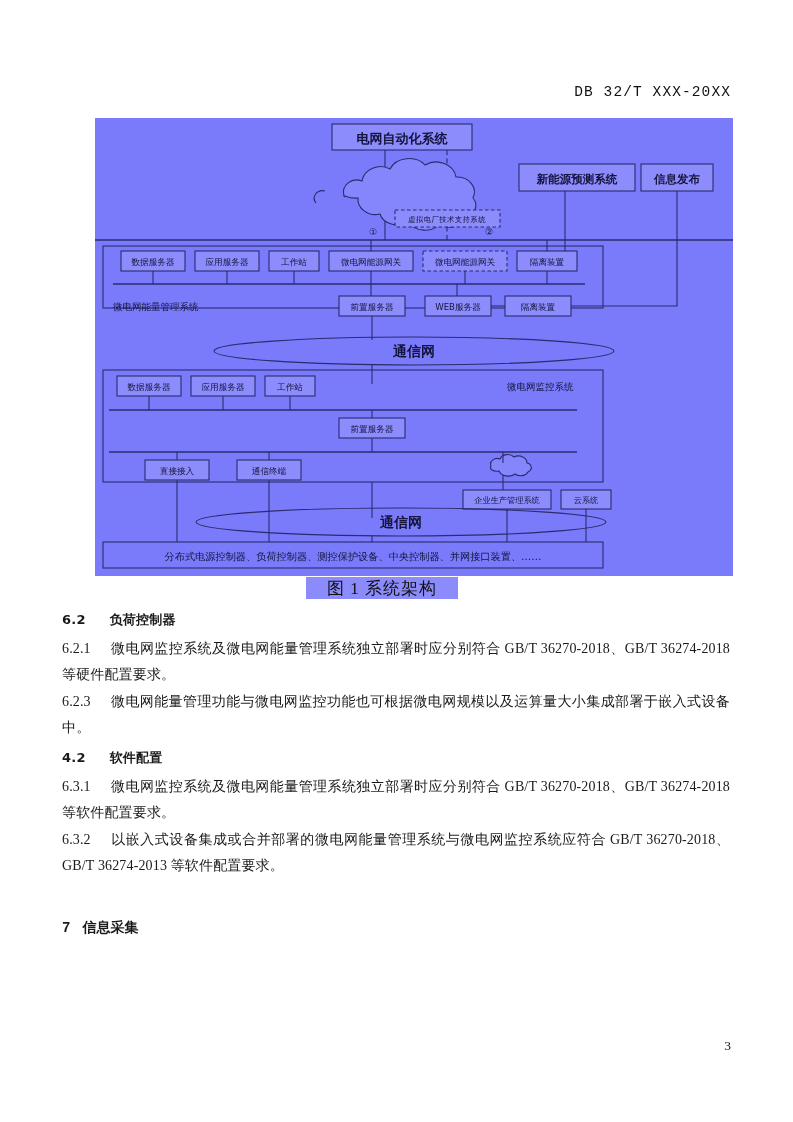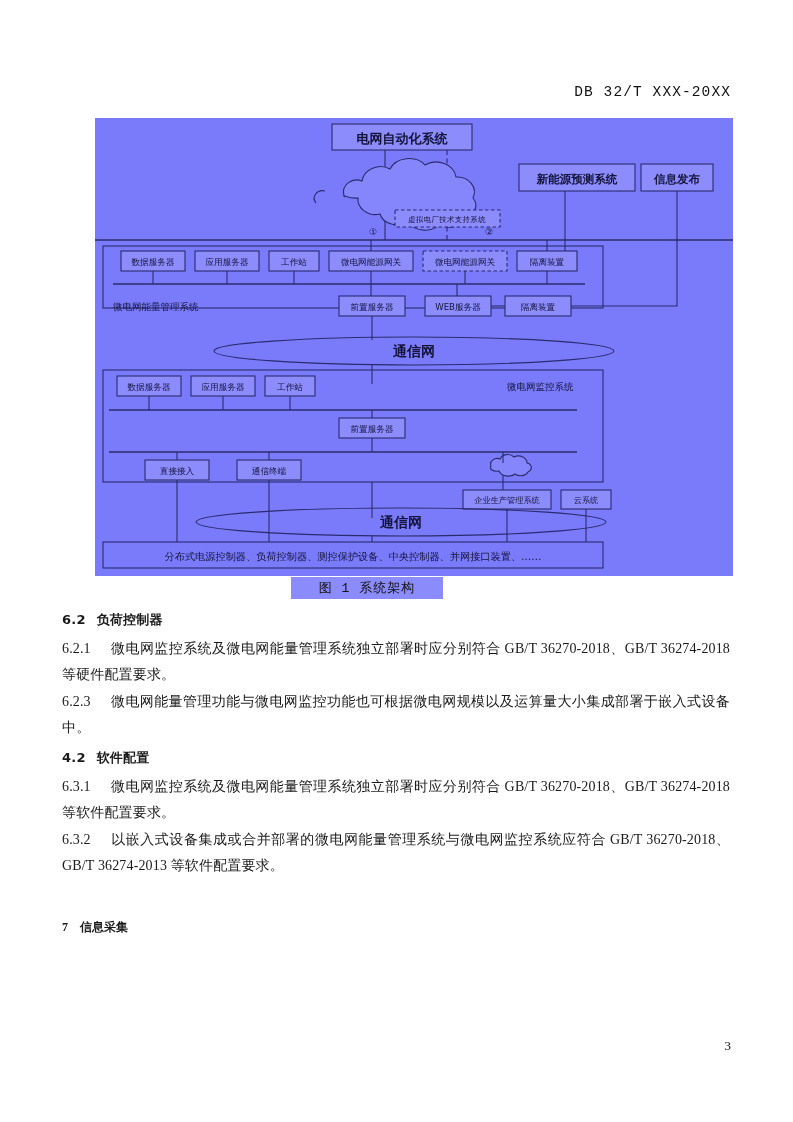--- a/index.html
+++ b/index.html
@@ -43,53 +43,53 @@
     background: #7a7bfb;
   }
   .fig {
     position: absolute;
     inset: 0;
   }
   .fig svg { display: block; }
 
   .fig-caption {
     position: absolute;
-    left: 291px;
+    left: 306px;
     top: 577px;
     width: 152px;
     height: 22px;
     background: #8b8bfb;
     color: #111;
-    font-family: Liberation Mono, monospace;
-    font-size: 13px;
+    font-family: Liberation Serif, serif;
+    font-size: 17px;
     display: flex;
     align-items: center;
     justify-content: center;
     letter-spacing: 1px;
   }
 
   
   .body-col {
     position: absolute;
     left: 62px;
     top: 602px;
     width: 668px;
   }
   .h2 {
     font-family: "DejaVu Sans", "Liberation Sans", sans-serif;
     font-weight: bold;
     font-size: 13px;
     margin: 9px 0 7px 0;
     letter-spacing: 0.2px;
   }
-  .h2 .num { margin-right: 11px; }
+  .h2 .num { margin-right: 24px; }
   .h1sec {
-    font-family: Liberation Serif, serif;
+    font-family: Liberation Mono, monospace;
     font-weight: bold;
-    font-size: 12px;
+    font-size: 14px;
     margin: 22px 0 6px 0;
   }
   .h1sec .num { margin-right: 12px; }
   .para {
     font-size: 14px;
     line-height: 25.5px;
     margin: 2px 0 2px 0;
     text-align: justify;
     text-justify: inter-ideograph;
     letter-spacing: 0.15px;

